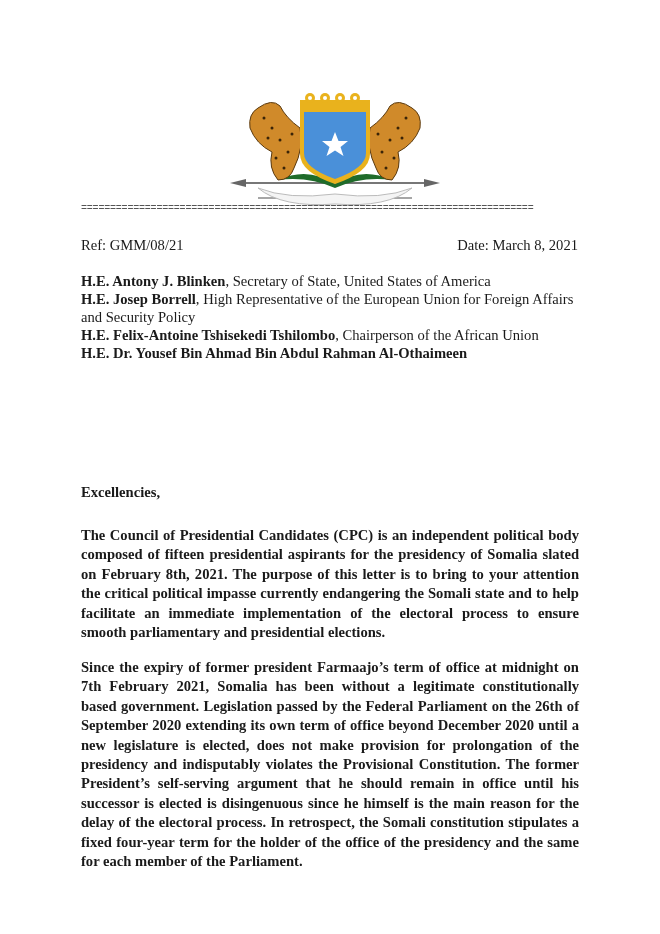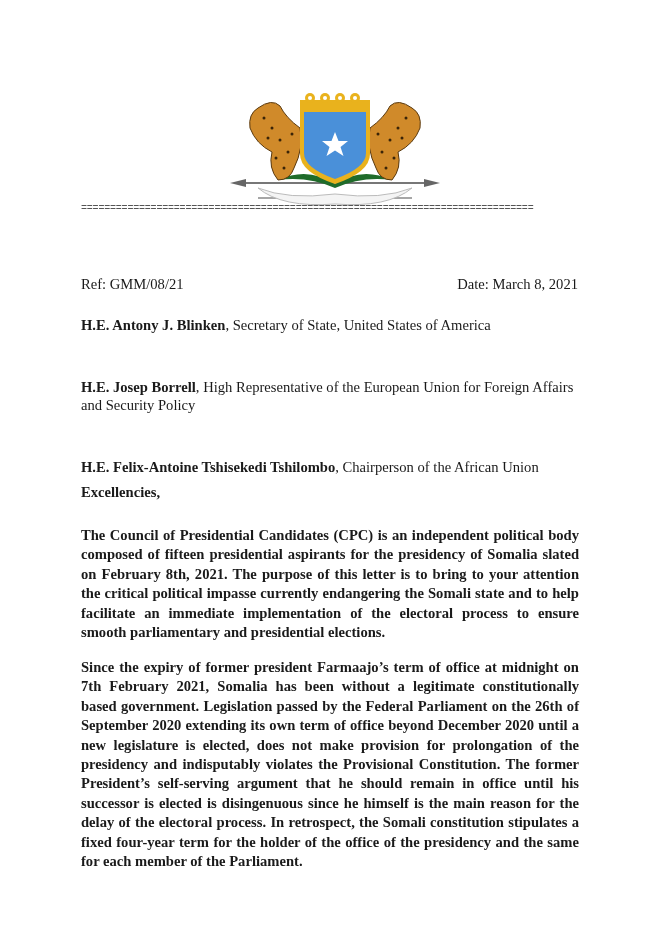--- a/index.html
+++ b/index.html
@@ -3,23 +3,23 @@
 <meta charset="utf-8">
 <style>
   html, body { margin: 0; padding: 0; background: #ffffff; }
   body { width: 660px; height: 934px; position: relative; overflow: hidden;
          font-family: "Liberation Serif", "DejaVu Serif", serif; color: #1a1a1a; }
   .emblem { position: absolute; left: 228px; top: 88px; width: 214px; height: 120px; }
   .rule { position: absolute; left: 81px; top: 204px; width: 497px; height: 10px; overflow: hidden;
           font-family: "Liberation Mono", monospace; font-size: 10px; line-height: 10px;
           color: #555; letter-spacing: -0.2px; white-space: nowrap; }
   .refline { position: absolute; left: 81px; top: 237px; width: 497px; font-size: 14.6px;
-             display: flex; justify-content: space-between; margin-top: 39px; }
+             display: flex; justify-content: space-between; }
   .addressees { position: absolute; left: 81px; top: 272px; width: 500px; font-size: 14.6px; line-height: 18px; }
-  .addressees .line { display: block; margin-top: 44px; }
+  .addressees .line { display: block; }
   .addressees b { font-weight: bold; }
   .salutation { position: absolute; left: 81px; top: 484px; font-size: 14.6px; font-weight: bold; }
   .para { position: absolute; left: 81px; width: 498px; font-size: 14.6px; line-height: 19.4px;
           text-align: justify; font-weight: bold; }
   .p1 { top: 526px; }
   .p2 { top: 658px; }
 </style>
 </head>
 <body>
 
@@ -82,19 +82,19 @@
 
 <div class="refline">
   <span>Ref: GMM/08/21</span>
   <span>Date: March 8, 2021</span>
 </div>
 
 <div class="addressees">
   <span class="line"><b>H.E. Antony J. Blinken</b><span>, Secretary of State, United States of America</span></span>
   <span class="line"><b>H.E. Josep Borrell</b><span>, High Representative of the European Union for Foreign Affairs and Security Policy</span></span>
   <span class="line"><b>H.E. Felix-Antoine Tshisekedi Tshilombo</b><span>, Chairperson of the African Union</span></span>
-  <span class="line"><br></span>
+  <span class="line"><b>H.E. Dr. Yousef Bin Ahmad Bin Abdul Rahman Al-Othaimeen</b><br></span>
 </div>
 
 <div class="salutation">Excellencies,</div>
 
 <p class="para p1" style="margin:0">The Council of Presidential Candidates (CPC) is an independent political body composed of fifteen presidential aspirants for the presidency of Somalia slated on February 8th, 2021. The purpose of this letter is to bring to your attention the critical political impasse currently endangering the Somali state and to help facilitate an immediate implementation of the electoral process to ensure smooth parliamentary and presidential elections.</p>
 <p class="para p2" style="margin:0">Since the expiry of former president Farmaajo’s term of office at midnight on 7th February 2021, Somalia has been without a legitimate constitutionally based government. Legislation passed by the Federal Parliament on the 26th of September 2020 extending its own term of office beyond December 2020 until a new legislature is elected, does not make provision for prolongation of the presidency and indisputably violates the Provisional Constitution. The former President’s self-serving argument that he should remain in office until his successor is elected is disingenuous since he himself is the main reason for the delay of the electoral process. In retrospect, the Somali constitution stipulates a fixed four-year term for the holder of the office of the presidency and the same for each member of the Parliament.</p>
 
 </body></html>

